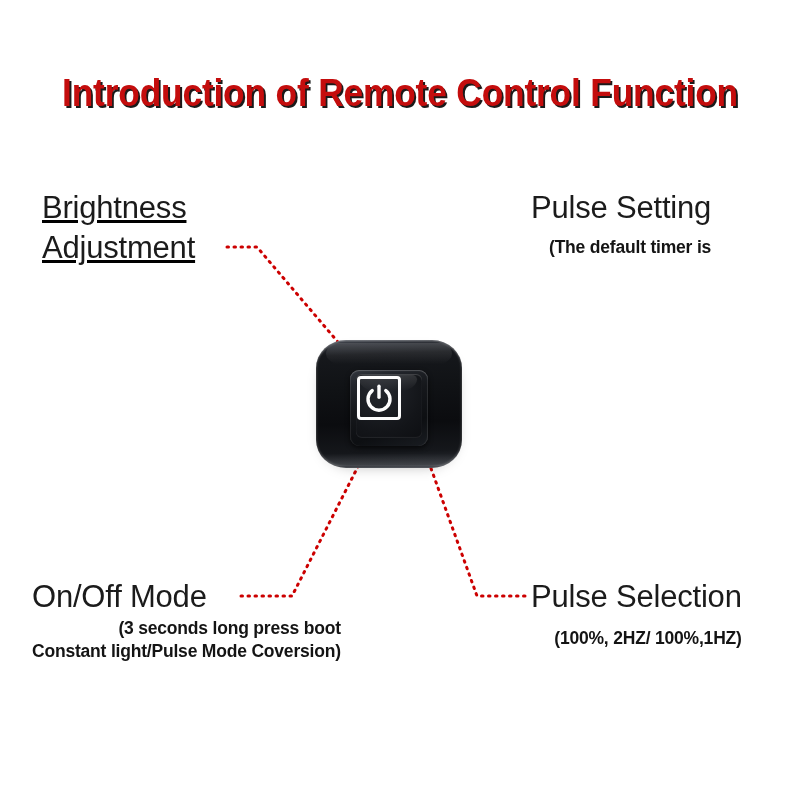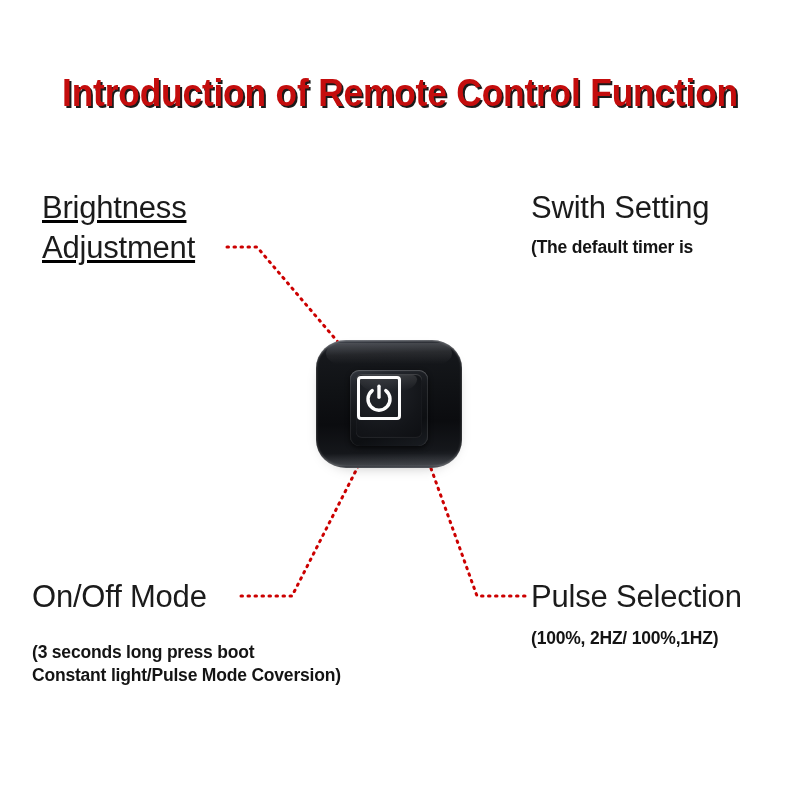--- a/index.html
+++ b/index.html
@@ -52,30 +52,31 @@
     white-space: nowrap;
     letter-spacing: -0.2px;
   }
   .callout .subline {
     font-size: 17.5px;
     font-weight: bold;
     color: #141414;
     line-height: 23px;
     white-space: nowrap;
     letter-spacing: -0.2px;
+    text-align: right;
   }
 
   #callout-brightness { left: 42px; top: 188px; text-decoration: underline; }
   #callout-brightness .subline-wrap { margin-top: 6px; }
 
   #callout-time { left: 531px; top: 188px; }
   #callout-time .subline-wrap { margin-top: 8px; }
 
   #callout-onoff { left: 32px; top: 577px; }
-  #callout-onoff .subline-wrap { margin-top: 24px; }
+  #callout-onoff .subline-wrap { margin-top: 0; }
 
   #callout-pulse { left: 531px; top: 577px; }
   #callout-pulse .subline-wrap { margin-top: 10px; }
 
   
   #leaders {
     position: absolute;
     left: 0; top: 0;
     width: 800px; height: 800px;
     pointer-events: none;
@@ -217,21 +218,21 @@
       <line x1="16" y1="4.2" x2="16" y2="15.2" stroke="#fdfdfd" stroke-width="3.4" stroke-linecap="round"></line>
     </svg>
   </div>
 
   <div class="callout" id="callout-brightness">
     <div class="headline">Brightness</div>
     <div class="headline">Adjustment</div>
   </div>
 
   <div class="callout" id="callout-time">
-    <div class="headline">Swith Setting</div>
+    <div class="headline">Pulse Setting</div>
     <div class="subline-wrap">
       <div class="subline">(The default timer is</div>
     </div>
   </div>
 
   <div class="callout" id="callout-onoff">
     <div class="headline">On/Off Mode</div>
     <div class="subline-wrap">
       <div class="subline">(3 seconds long press boot</div>
       <div class="subline">Constant light/Pulse Mode Coversion)</div>

